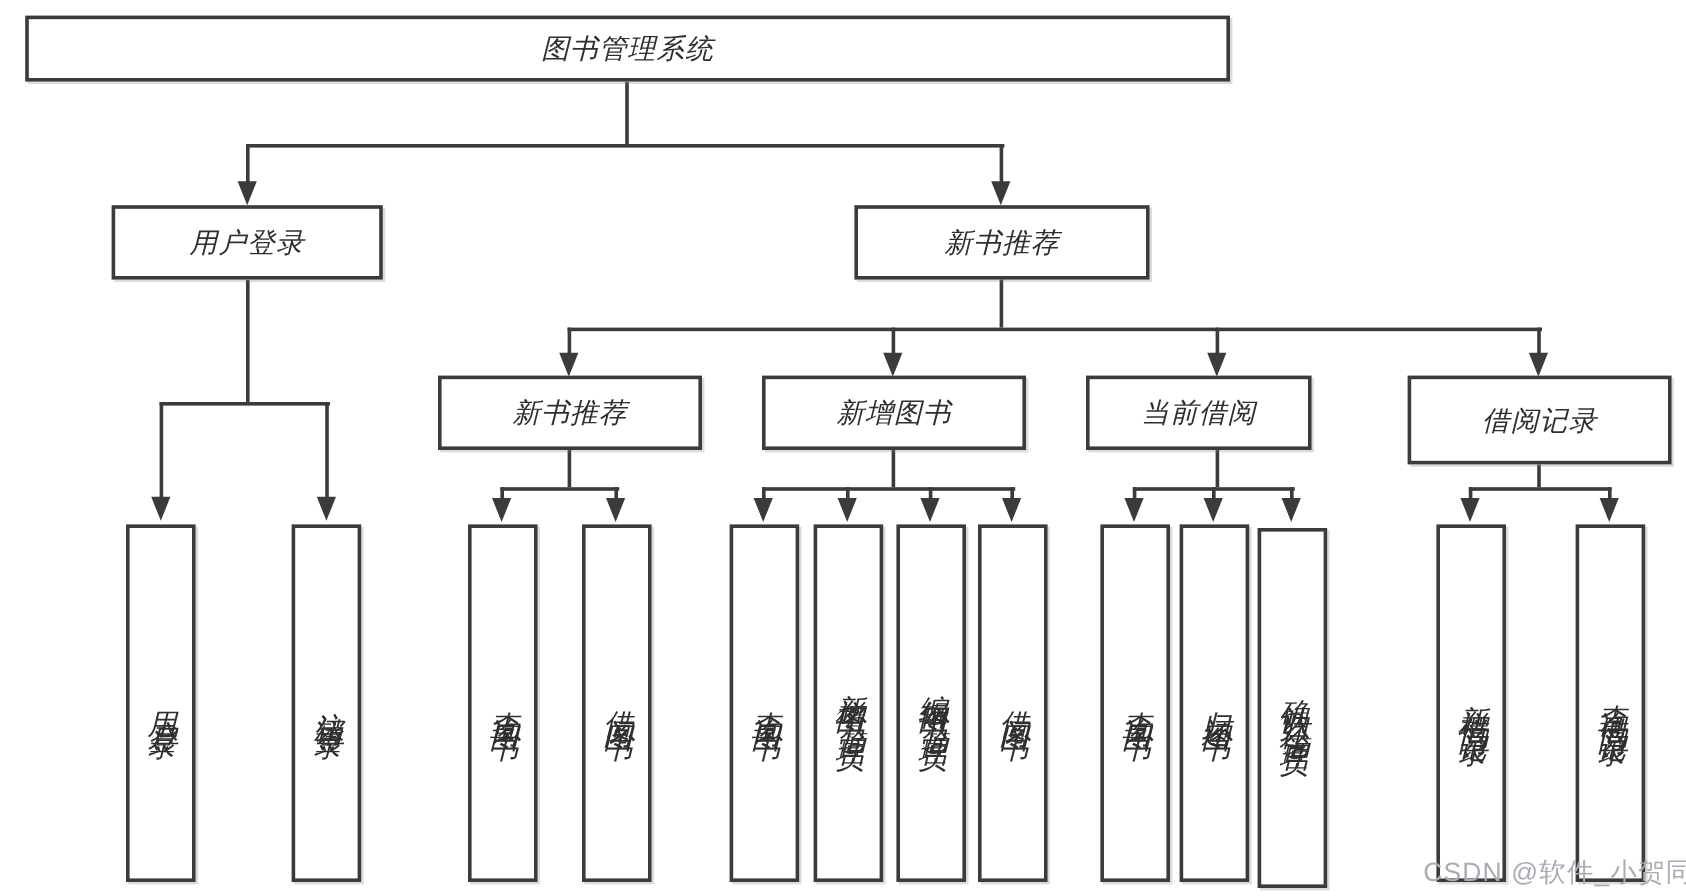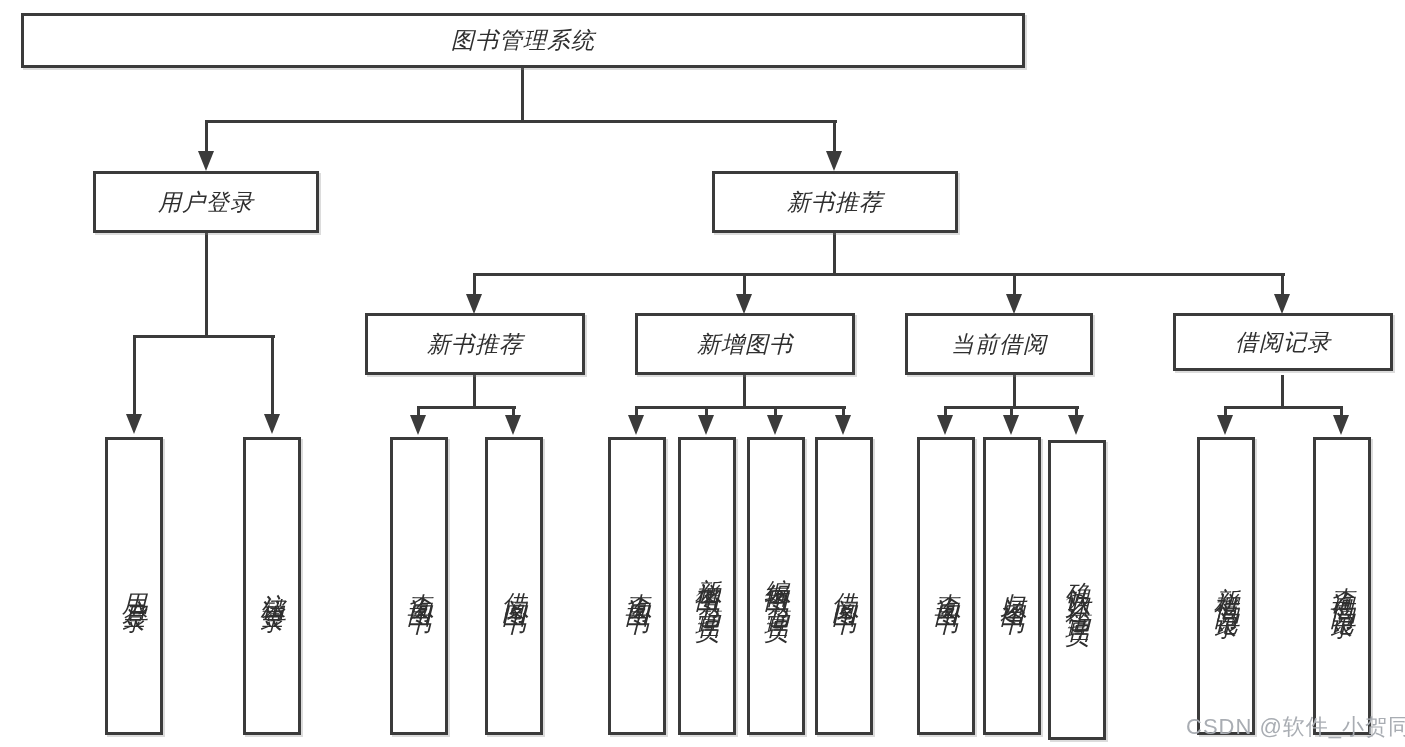--- a/index.html
+++ b/index.html
@@ -38,21 +38,21 @@
 <div class="canvas">
 
   <div class="box" style="left:21px;top:13px;width:1004px;height:55px;">图书管理系统</div>
 
   <div class="box" style="left:93px;top:171px;width:226px;height:62px;">用户登录</div>
   <div class="box" style="left:712px;top:171px;width:246px;height:62px;">新书推荐</div>
 
   <div class="box" style="left:365px;top:313px;width:220px;height:62px;text-align:center;">新书推荐</div>
   <div class="box" style="left:635px;top:313px;width:220px;height:62px;">新增图书</div>
   <div class="box" style="left:905px;top:313px;width:188px;height:62px;">当前借阅</div>
-  <div class="box" style="left:1173px;top:313px;width:220px;height:58px;">借阅记录</div>
+  <div class="box" style="left:1173px;top:313px;width:220px;height:74px;">借阅记录</div>
 
   <div class="box vbox" style="left:105px;top:437px;width:58px;height:298px;">用户登录</div>
   <div class="box vbox" style="left:243px;top:437px;width:58px;height:298px;">注销登录</div>
 
   <div class="box vbox" style="left:390px;top:437px;width:58px;height:298px;">查询图书</div>
   <div class="box vbox" style="left:485px;top:437px;width:58px;height:298px;">借阅图书</div>
 
   <div class="box vbox" style="left:608px;top:437px;width:58px;height:298px;">查询图书</div>
   <div class="box vbox" style="left:678px;top:437px;width:58px;height:298px;">新增图书（管理员）</div>
   <div class="box vbox" style="left:747px;top:437px;width:58px;height:298px;">编辑图书（管理员）</div>

